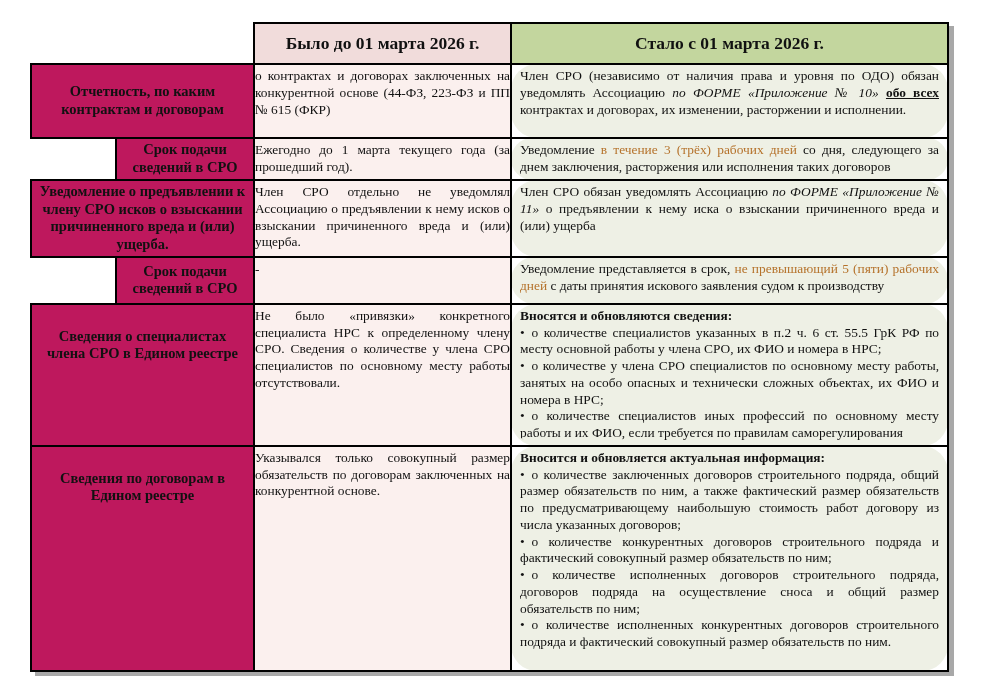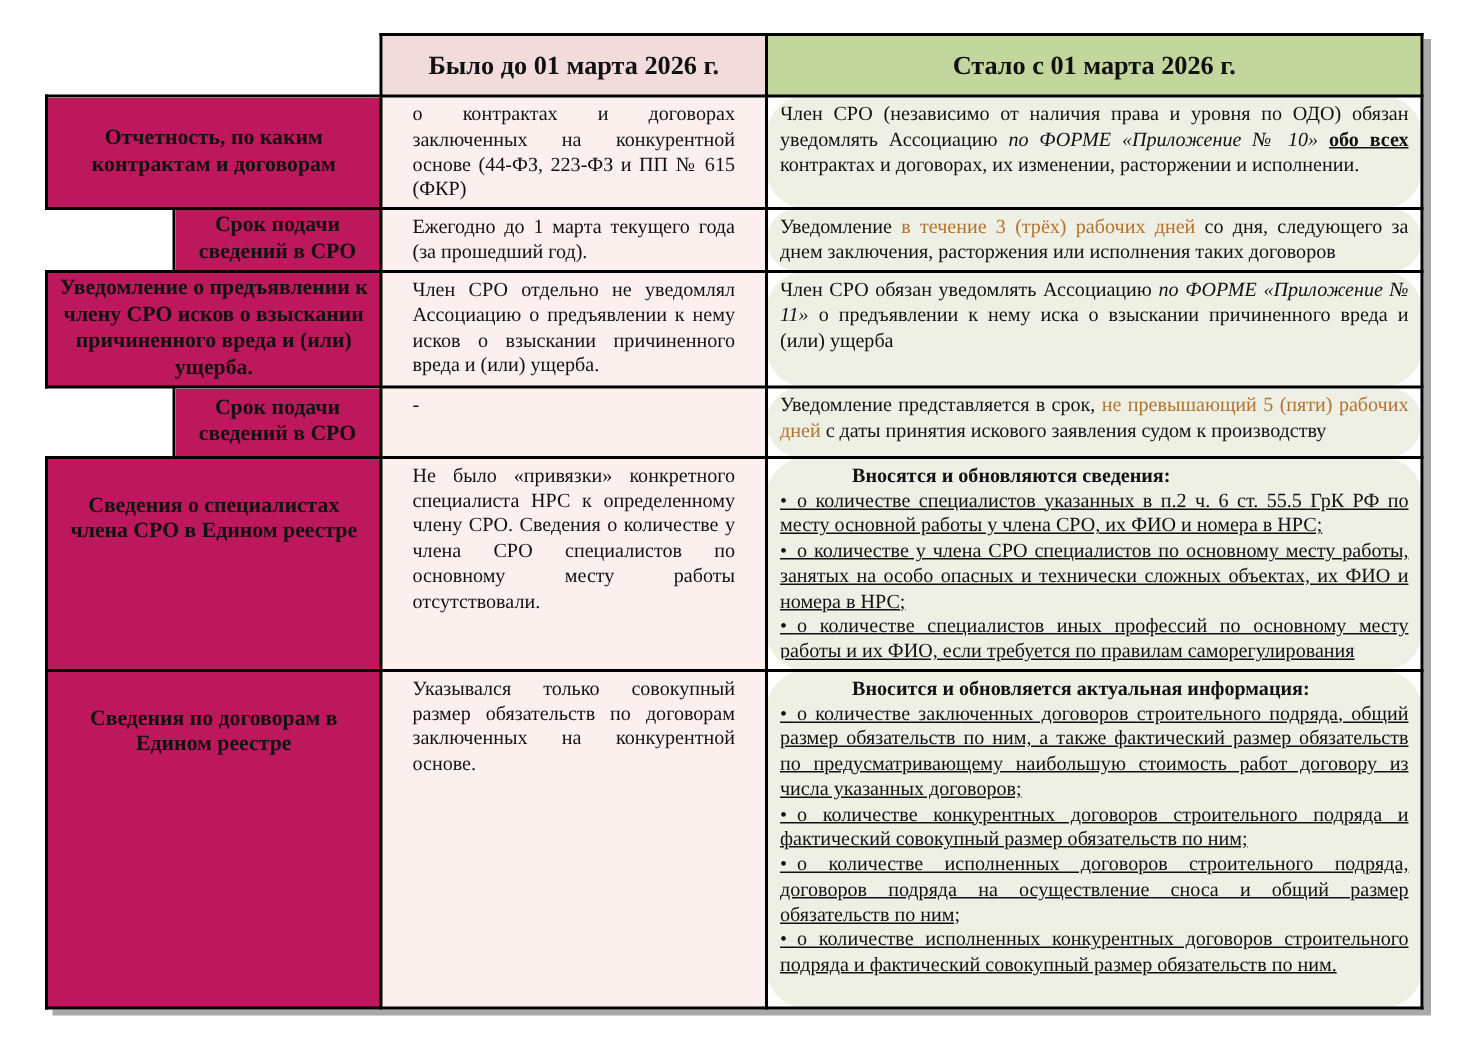--- a/index.html
+++ b/index.html
@@ -34,34 +34,34 @@
   .hdr.green{background:var(--green-header);}
   .label-cell{
     text-align:center;vertical-align:middle;
     font-weight:bold;font-size:14.5px;line-height:1.22;
     padding:2px 6px;background:#be185d;
   }
   .label-cell.vtop{vertical-align:top;padding-top:23px;margin-top:40px;}
   .was-cell{
     background:var(--pink-body);vertical-align:top;
     font-size:13.4px;line-height:1.25;text-align:justify;
-    padding:3px 20px;
+    padding:3px 0;
   }
   .now-cell{
     background:var(--green-body);vertical-align:top;
     font-size:13.4px;line-height:1.25;text-align:justify;
     padding:3px 8px;
     border-radius:26px;
   }
   .seg-normal{}
   .seg-italic{font-style:italic;}
   .seg-bold-underline{font-weight:bold;text-decoration:underline;}
   .seg-orange{color:var(--orange);}
-  .now-heading{font-weight:bold;text-align:left;margin-left:48px;}
-  .li{position:relative;text-align:justify;text-decoration:underline;}
+  .now-heading{font-weight:bold;text-align:left;}
+  .li{position:relative;text-align:justify;}
   .li::before{content:"\2022\2002";}
 </style>
 </head>
 <body>
 
 <table class="doc-table">
   <colgroup>
     <col style="width:85px">
     <col style="width:138px">
     <col style="width:257px">

